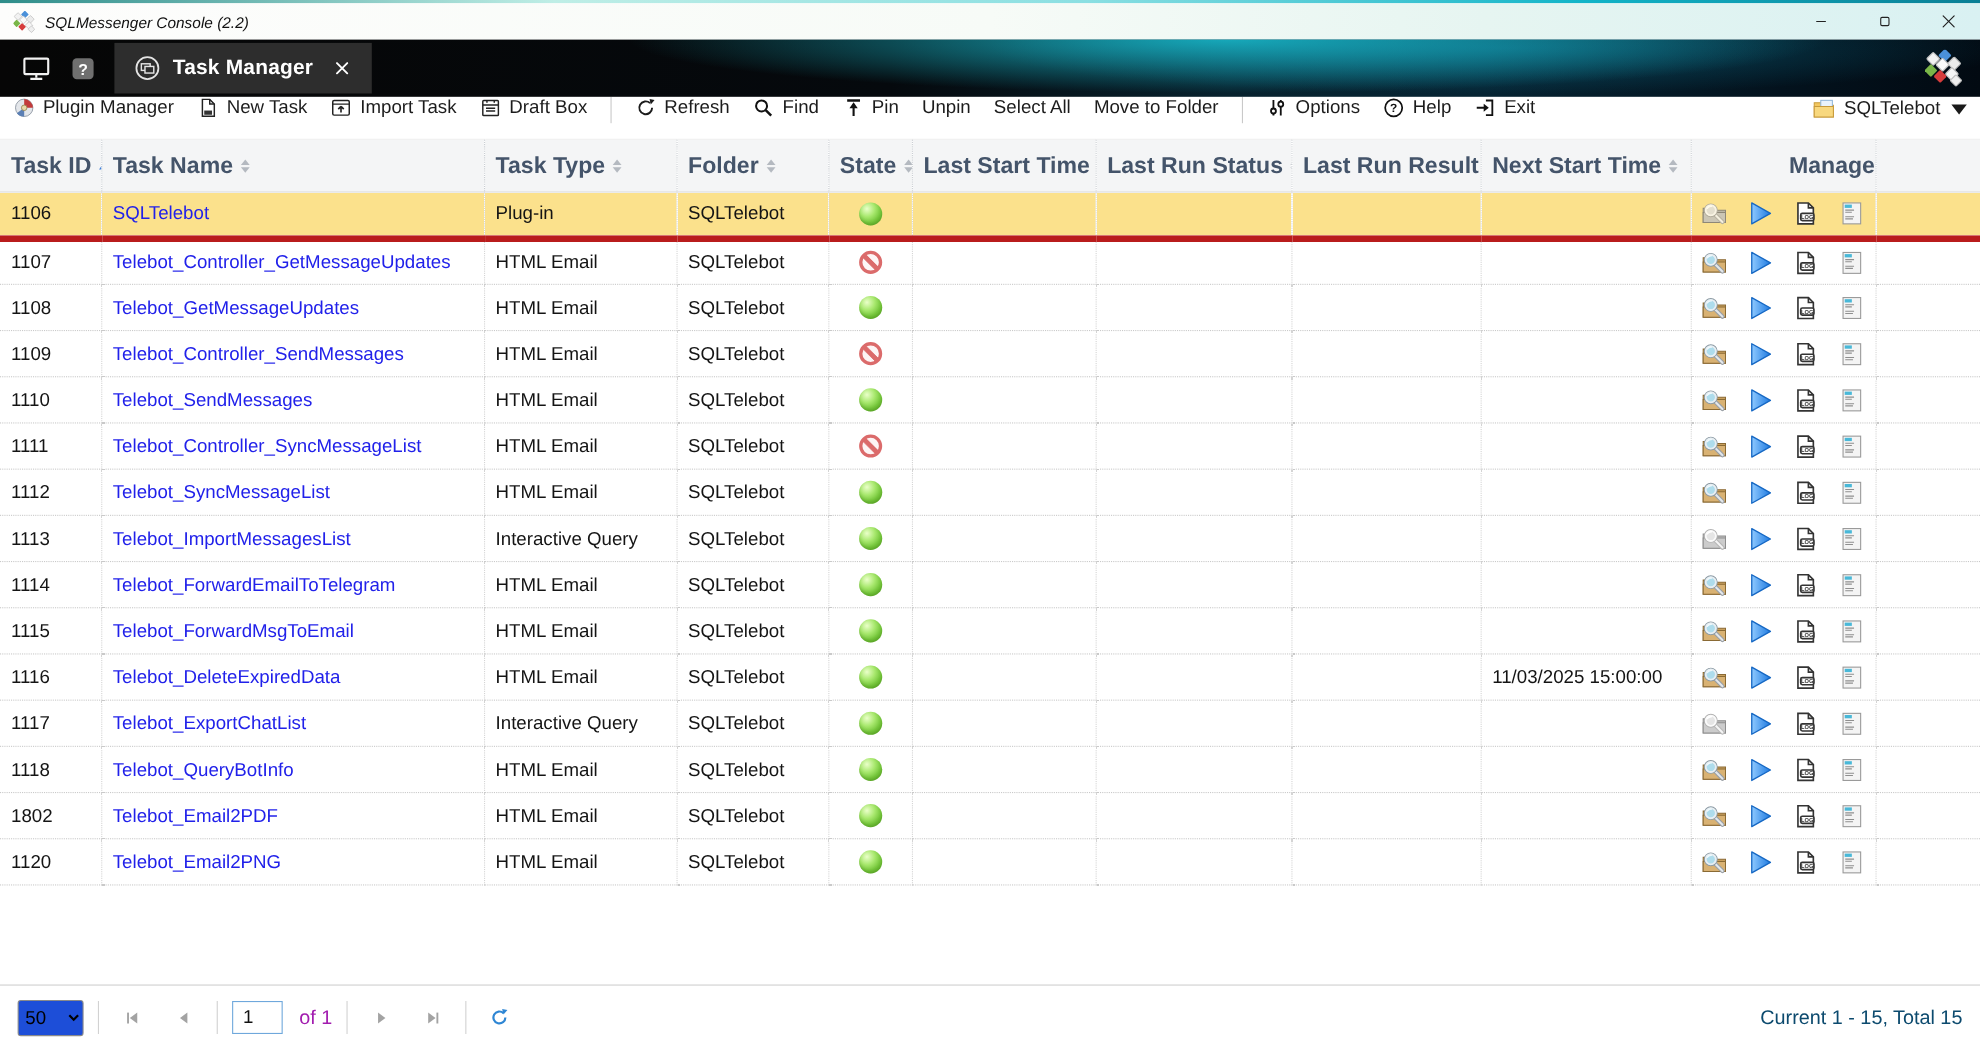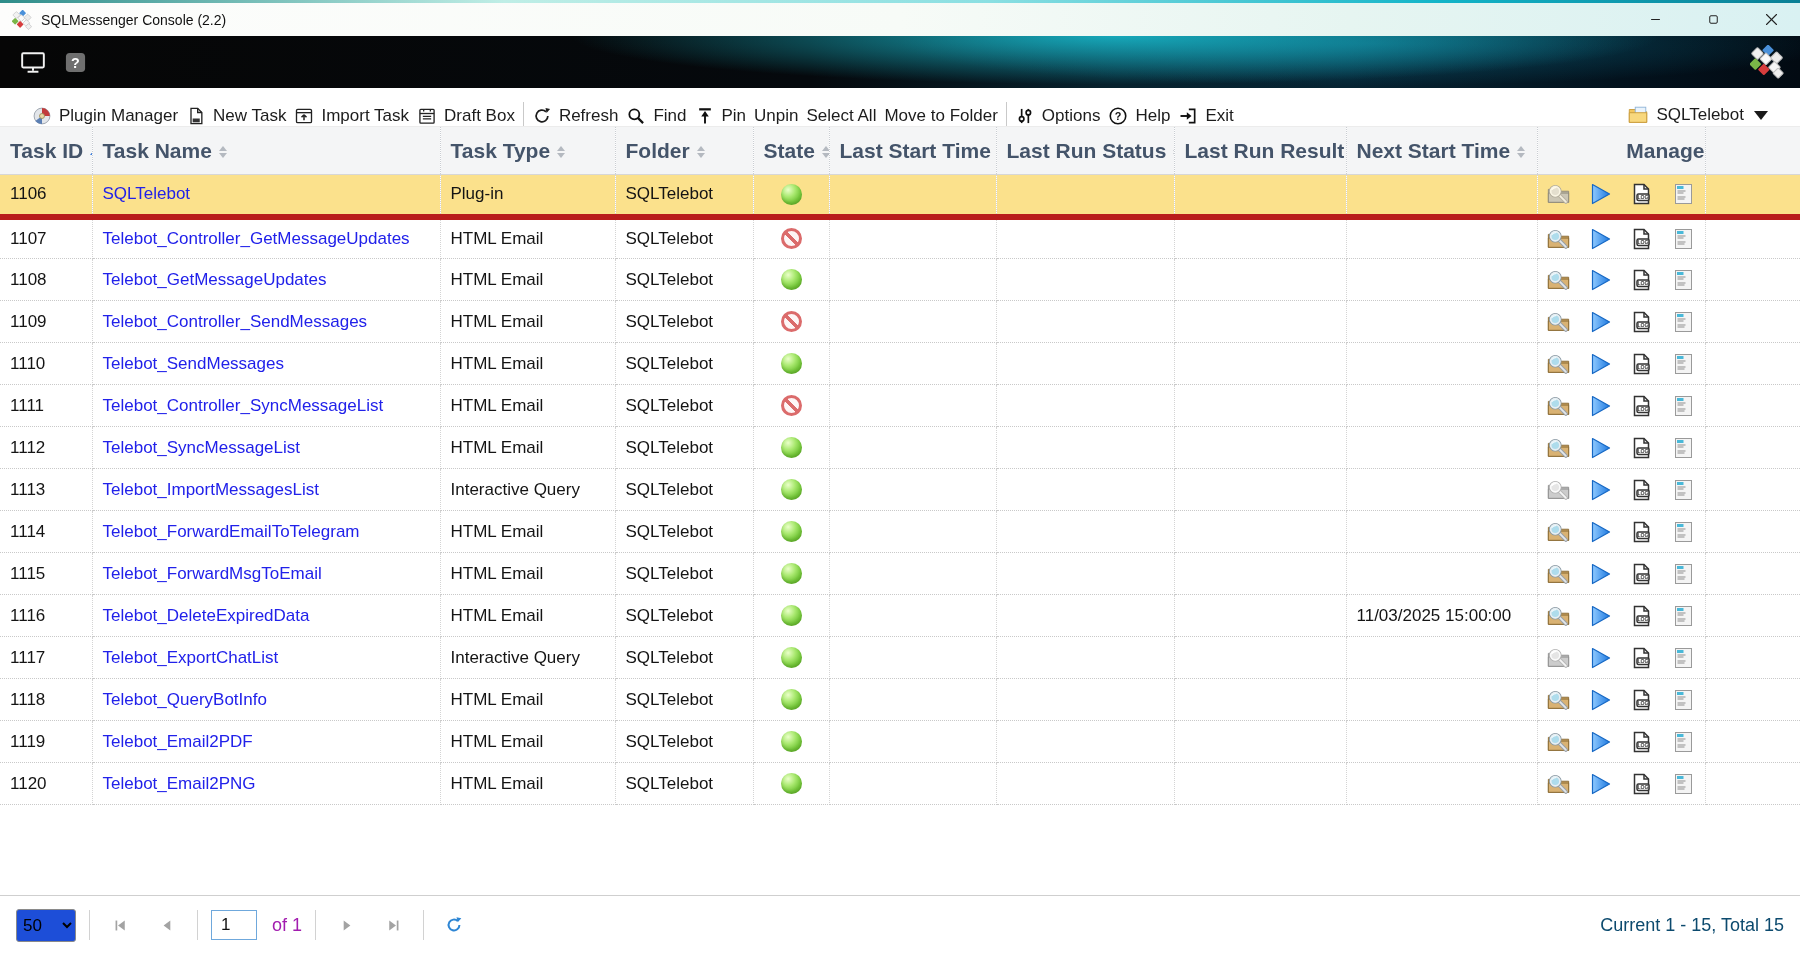--- a/index.html
+++ b/index.html
@@ -6,21 +6,21 @@
   html,body { margin:0; padding:0; }
   body {
     width:1800px; height:954px; overflow:hidden;
     font-family:"Liberation Sans", sans-serif;
     background:#fff; display:flex; flex-direction:column;
   }
   
   .top-edge { height:3px; flex:0 0 auto;
     background:linear-gradient(to right,#2f8d8a,#bfeee6 28%,#8adfe2 55%,#12b4c8 80%,#0a7f95); }
   .titlebar { height:33px; flex:0 0 auto; display:flex; align-items:center; padding-left:12px;
-    background:linear-gradient(to right,#fdfdfc 0%,#f7fbf7 50%,#e6f5f1 75%,#d9f1f2 100%); }
+    background:linear-gradient(to right,#fdfdfc 0%,#f7fbf7 50%,#e6f5f1 75%,#d9f1f2 100%);font-style:italic; }
   .app-icon { width:20px; height:20px; }
   .title-text { font-size:14px; color:#111; margin-left:9px; }
   .win-controls { margin-left:auto; display:flex; height:100%; }
   .win-btn { width:58px; height:100%; display:flex; align-items:center; justify-content:center; }
   .win-btn svg { width:15px; height:15px; }
 
   .tabbar { height:52px; flex:0 0 auto; display:flex; align-items:center; padding-left:12px; position:relative;
     background:
       radial-gradient(55% 170% at 62% 0%, rgba(26,196,214,.8) 0%, rgba(26,196,214,0) 55%),
       radial-gradient(42% 130% at 76% 15%, rgba(13,120,150,.5) 0%, rgba(0,0,0,0) 62%),
@@ -28,22 +28,22 @@
   .tab-tool { width:42px; height:40px; display:flex; align-items:center; justify-content:center; }
   .tab-tool svg { width:26px; height:26px; }
   .tab { height:46px; background:#2d2d2d; display:flex; align-items:center; gap:11px; padding:0 18px; margin-left:8px; }
   .tab svg.tabwin { width:24px; height:24px; }
   .tab-label { color:#fff; font-size:19px; font-weight:bold; letter-spacing:.2px; }
   .tab-close { width:18px; height:18px; display:flex; align-items:center; justify-content:center; margin-left:6px; }
   .tab-close svg { width:14px; height:14px; stroke:#fff; stroke-width:3; }
   .brand-logo { position:absolute; right:16px; top:50%; transform:translateY(-50%); width:34px; height:34px; }
 
   
-  .toolbar { height:38px; flex:0 0 auto; background:#fff; display:flex; align-items:flex-end;
-    padding:0 32px; gap:8px; font-size:17px; color:#1c1c1c; white-space:nowrap; }
+  .toolbar { height:38px; flex:0 0 auto; background:#fff; display:flex; align-items:flex-start;
+    padding:0 12px; gap:21px; font-size:17px; color:#1c1c1c; white-space:nowrap; }
   .tb-item { display:flex; align-items:center; gap:7px; cursor:default; }
   .tb-item svg { width:20px; height:20px; flex:0 0 auto; }
   .tb-sep { width:1px; height:24px; background:#c9c9c9; }
   .tb-right { margin-left:auto; display:flex; align-items:center; gap:7px; font-size:17px; }
   .caret-down { width:0; height:0; border-left:7px solid transparent; border-right:7px solid transparent;
     border-top:9px solid #1a1a1a; margin-left:3px; }
 
   
   .table-wrap { flex:1 1 auto; background:#fff; overflow:hidden; }
   table { border-collapse:collapse; table-layout:fixed; width:1800px; }
@@ -285,20 +285,31 @@
 <div class="tabbar">
   <div class="tab-tool">
     <svg>
         <use href="#sym-monitor"></use>
       </svg>
   </div>
   <div class="tab-tool">
     <svg style="width:23px;height:23px">
         <use href="#sym-qbox"></use>
       </svg>
+  </div>
+  <div class="tab">
+    <svg class="tabwin">
+        <use href="#sym-tabwin"></use>
+      </svg>
+    <span class="tab-label">Task Manager</span>
+    <span class="tab-close">
+        <svg>
+          <use href="#sym-x"></use>
+        </svg>
+      </span>
   </div>
   <svg class="brand-logo">
       <use href="#sym-cubes"></use>
     </svg>
 </div>
 
 <div class="toolbar">
   <div class="tb-item">
     <svg>
         <use href="#sym-plugin"></use>
@@ -753,21 +764,21 @@
       <svg class="mico">
               <use href="#sym-log"></use>
             </svg>
       <svg class="mico">
               <use href="#sym-report"></use>
             </svg>
     </td>
     <td></td>
   </tr>
         <tr>
-    <td>1119</td>
+    <td>1802</td>
     <td><a class="task-link">Telebot_Email2PDF</a></td>
     <td>HTML Email</td>
     <td>SQLTelebot</td>
     <td class="center"><span class="orb on"></span></td>
     <td></td>
     <td></td>
     <td></td>
     <td></td>
     <td class="center">
       <svg class="mico">

